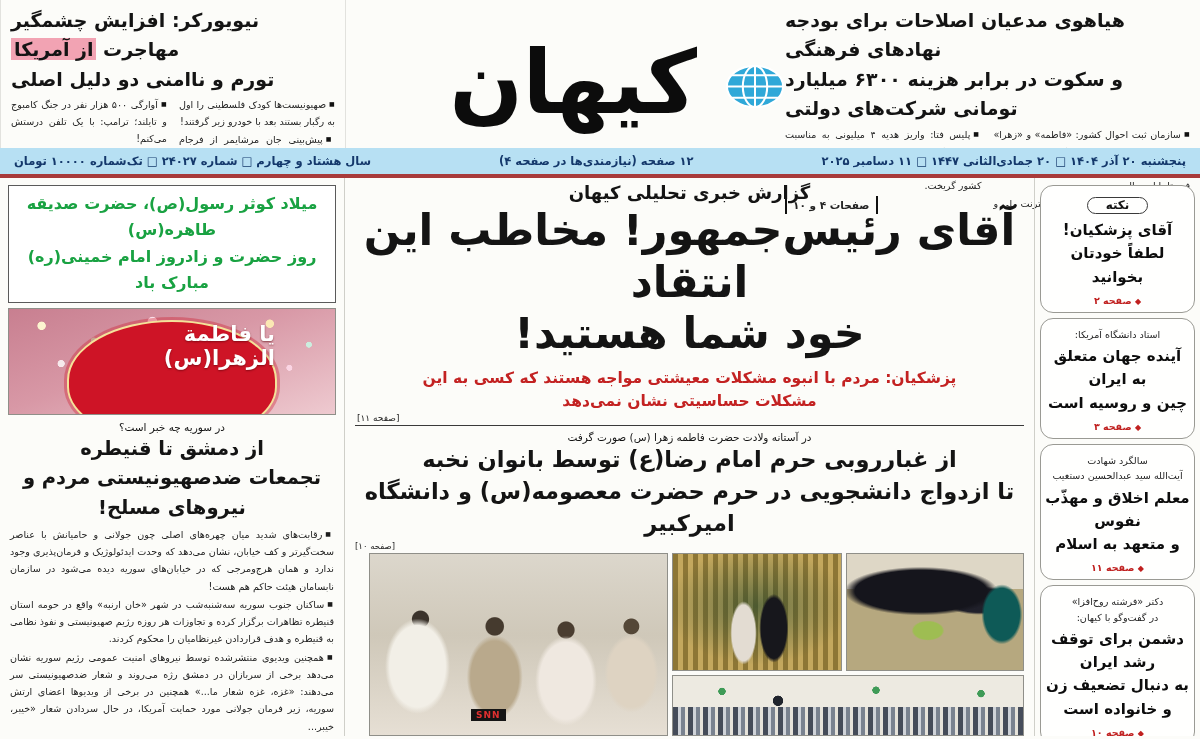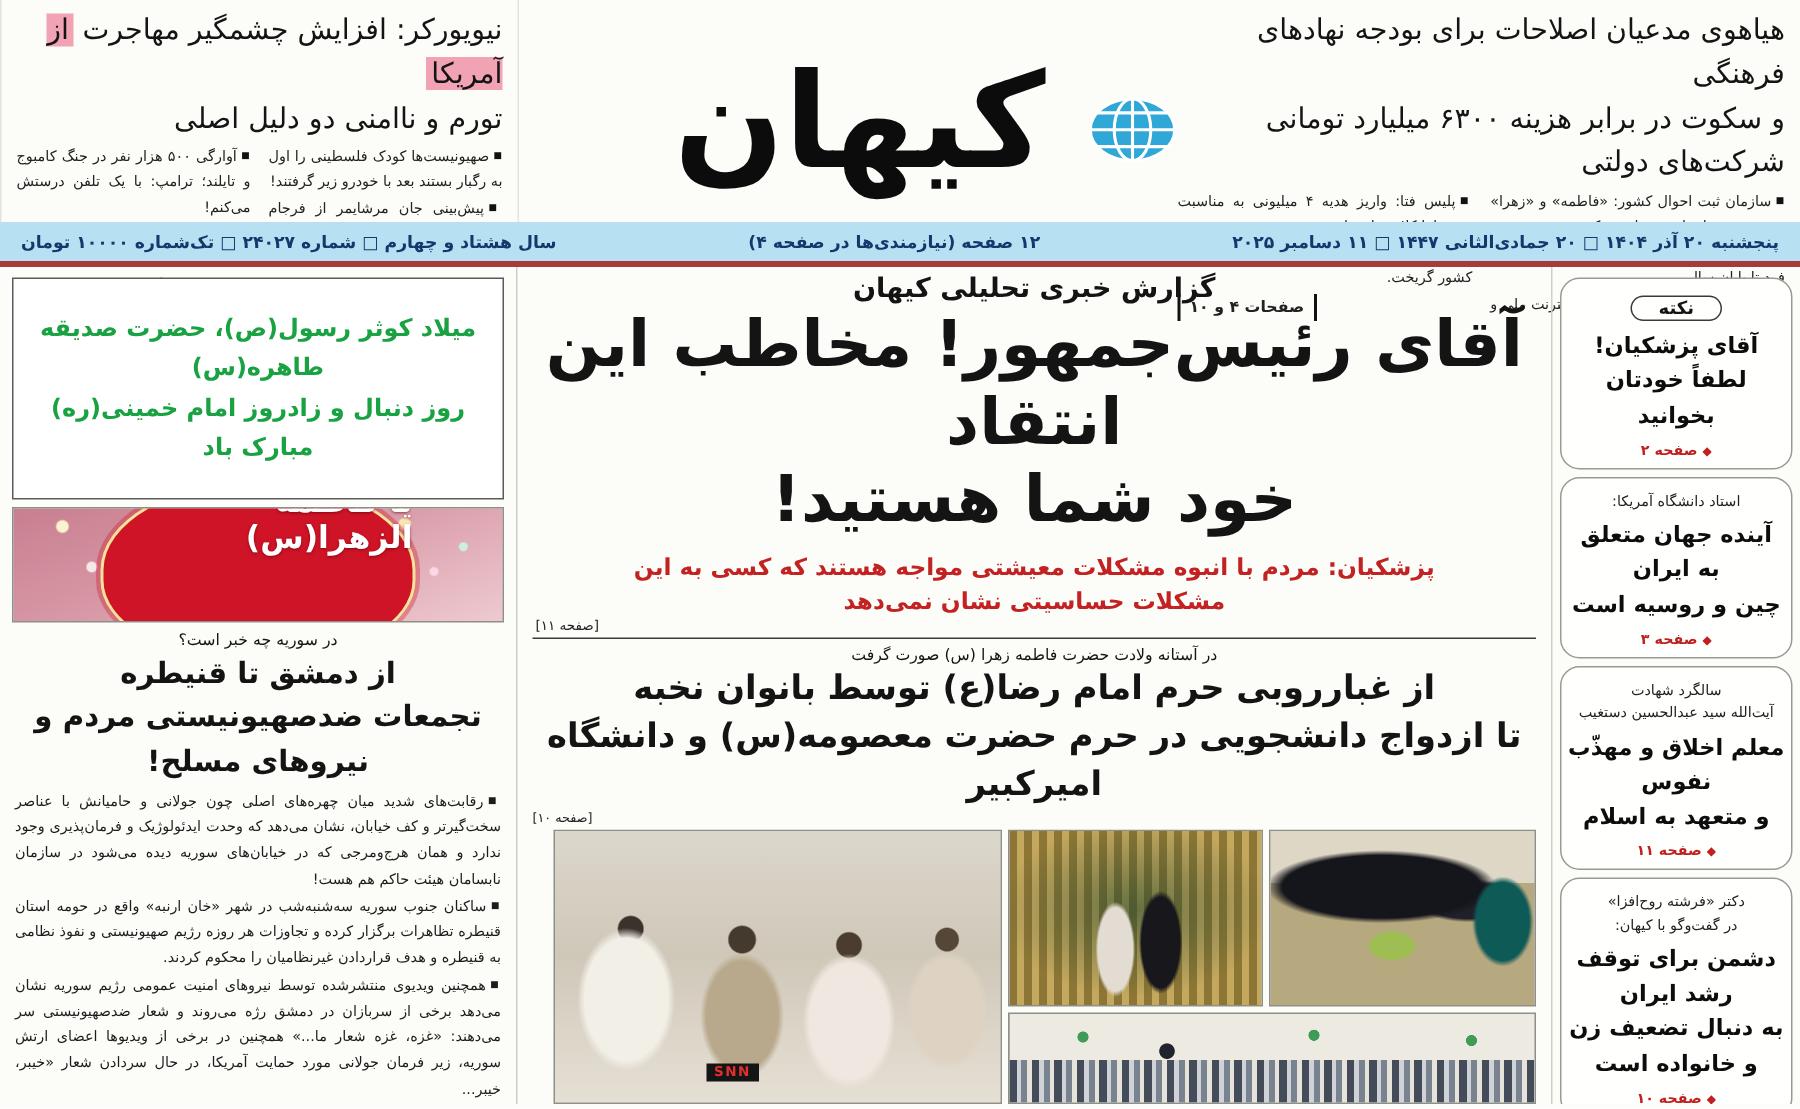--- a/index.html
+++ b/index.html
@@ -5,21 +5,21 @@
   * { margin:0; padding:0; box-sizing:border-box; }
   html,body { width:1200px; height:739px; overflow:hidden; }
   body { font-family:"DejaVu Sans", sans-serif; background:#ffffff; color:#141414; direction:rtl; }
   .page { width:1200px; height:739px; background:#fcfcf9; overflow:hidden; display:flex; flex-direction:column; }
 
   
   .top-row { display:flex; height:148px; }
   .top-story { padding:6px 10px 0; }
   .top-story.right { width:425px; }
   .top-story.left  { width:345px; border-left:1px solid #e2e2de; }
-  .top-head { font-weight:normal; font-size:19px; line-height:1.55; text-align:right; margin-bottom:3px; }
+  .top-head { font-weight:bold; font-size:19px; line-height:1.55; text-align:left; margin-bottom:3px; }
   .top-head .hl { background:#f2a3b3; padding:0 3px; }
   .bullets { display:flex; gap:12px; font-size:9.6px; line-height:1.75; text-align:justify; color:#222; }
   .bcol { flex:1; }
   .bitem { margin-bottom:1px; }
   .bitem::before { content:"■"; font-size:6px; vertical-align:2px; margin-left:3px; color:#111; }
   .pr-row { text-align:left; margin-top:1px; }
   .pageref-box { display:inline-block; font-size:10.5px; font-weight:bold; border-right:2px solid #111; border-left:2px solid #111; padding:0 6px; }
 
   .masthead { width:430px; position:relative; display:flex; flex-direction:row; align-items:center; justify-content:flex-start; border-left:1px solid #e2e2de; padding-top:16px;gap:28px; }
   .globe { margin-bottom:-12px; margin-right:-10px; }
@@ -93,21 +93,21 @@
       radial-gradient(circle 14px at 42% 40%, #453a2e 0 62%, rgba(69,58,46,0) 70%),
       radial-gradient(circle 13px at 17% 36%, #3b332b 0 62%, rgba(59,51,43,0) 70%),
       radial-gradient(circle 13px at 66% 42%, #4a3d30 0 62%, rgba(74,61,48,0) 70%),
       radial-gradient(circle 12px at 88% 40%, #544737 0 62%, rgba(84,71,55,0) 70%),
       linear-gradient(180deg,#dcd7cc 0%, #cfc8b9 45%, #e6dfd4 100%);
   }
   .snn { position:absolute; left:34%; bottom:14px; background:#151515; color:#e03030; font-size:9px; font-weight:bold; padding:1px 5px; letter-spacing:1px; }
 
   
   .left-col { width:345px; border-right:1px solid #cfcfc9; padding:4px 0 0; display:flex; flex-direction:column; overflow:hidden; }
-  .congrats-box { border:1.5px solid #5a5a5a; margin:3px 8px 5px; padding:20px 4px; text-align:center; color:#19a242; font-weight:bold; font-size:16px; line-height:1.65; background:#fff; }
+  .congrats-box { border:1.5px solid #5a5a5a; margin:3px 8px 5px; padding:5px 4px; text-align:center; color:#19a242; font-weight:bold; font-size:16px; line-height:1.65; background:#fff; }
   .congrats-box span { display:block; }
   .festive { height:208px; margin:0 8px; border:1px solid #8f8f89; position:relative; overflow:hidden;
     background:
       radial-gradient(circle 7px at 10% 16%, rgba(255,250,210,0.95) 0 55%, rgba(255,250,210,0) 65%),
       radial-gradient(circle 5px at 26% 30%, rgba(190,255,205,0.85) 0 55%, rgba(190,255,205,0) 65%),
       radial-gradient(circle 8px at 44% 12%, rgba(255,230,240,0.9) 0 55%, rgba(255,230,240,0) 65%),
       radial-gradient(circle 5px at 62% 28%, rgba(255,255,255,0.85) 0 55%, rgba(255,255,255,0) 65%),
       radial-gradient(circle 7px at 80% 14%, rgba(255,240,180,0.9) 0 55%, rgba(255,240,180,0) 65%),
       radial-gradient(circle 5px at 92% 34%, rgba(200,250,230,0.85) 0 55%, rgba(200,250,230,0) 65%),
       radial-gradient(circle 6px at 16% 52%, rgba(255,255,255,0.8) 0 55%, rgba(255,255,255,0) 65%),
@@ -272,21 +272,21 @@
         </div>
         <div class="photo photo-wedding">
           <span class="snn">SNN</span>
         </div>
       </div>
     </div>
 
     <div class="left-col">
       <div class="congrats-box">
         <span>میلاد کوثر رسول(ص)، حضرت صدیقه طاهره(س)</span>
-        <span>روز دنبال و زادروز امام خمینی(ره) مبارک باد</span>
+        <span>روز حضرت و زادروز امام خمینی(ره) مبارک باد</span>
       </div>
       <div class="festive">
         <div class="emblem">
           <span class="emblem-text">یا فاطمة الزهرا(س)</span>
 
         </div>
       </div>
       <div class="syria-kicker">در سوریه چه خبر است؟</div>
       <div class="syria-headline">
         <span>از دمشق تا قنیطره</span>

